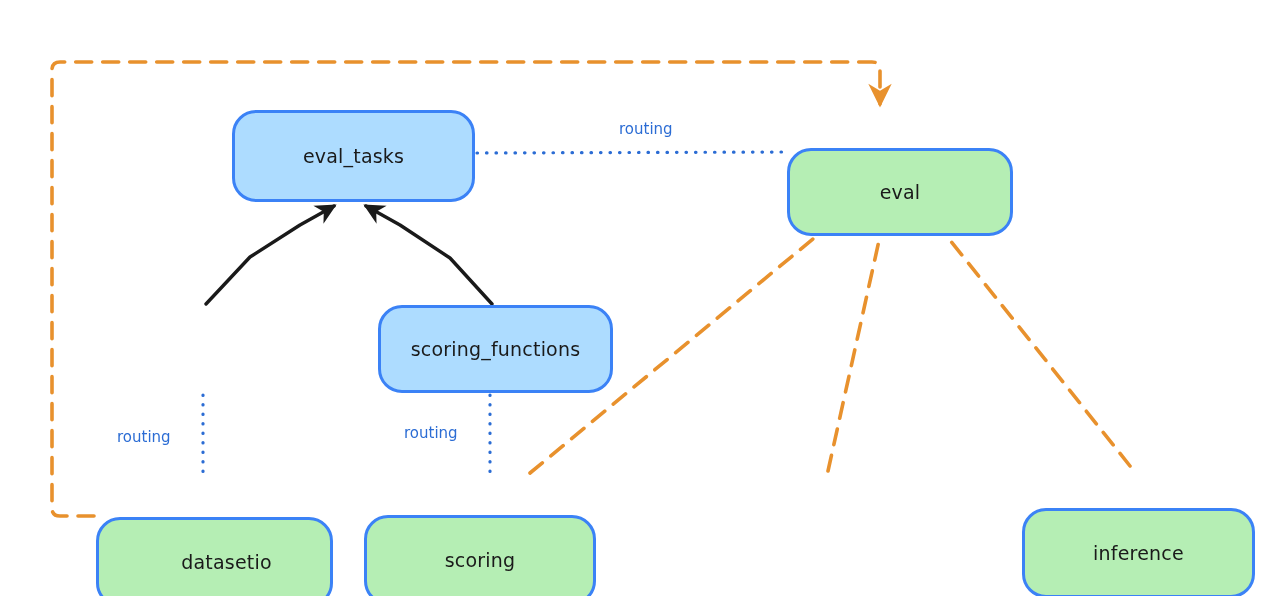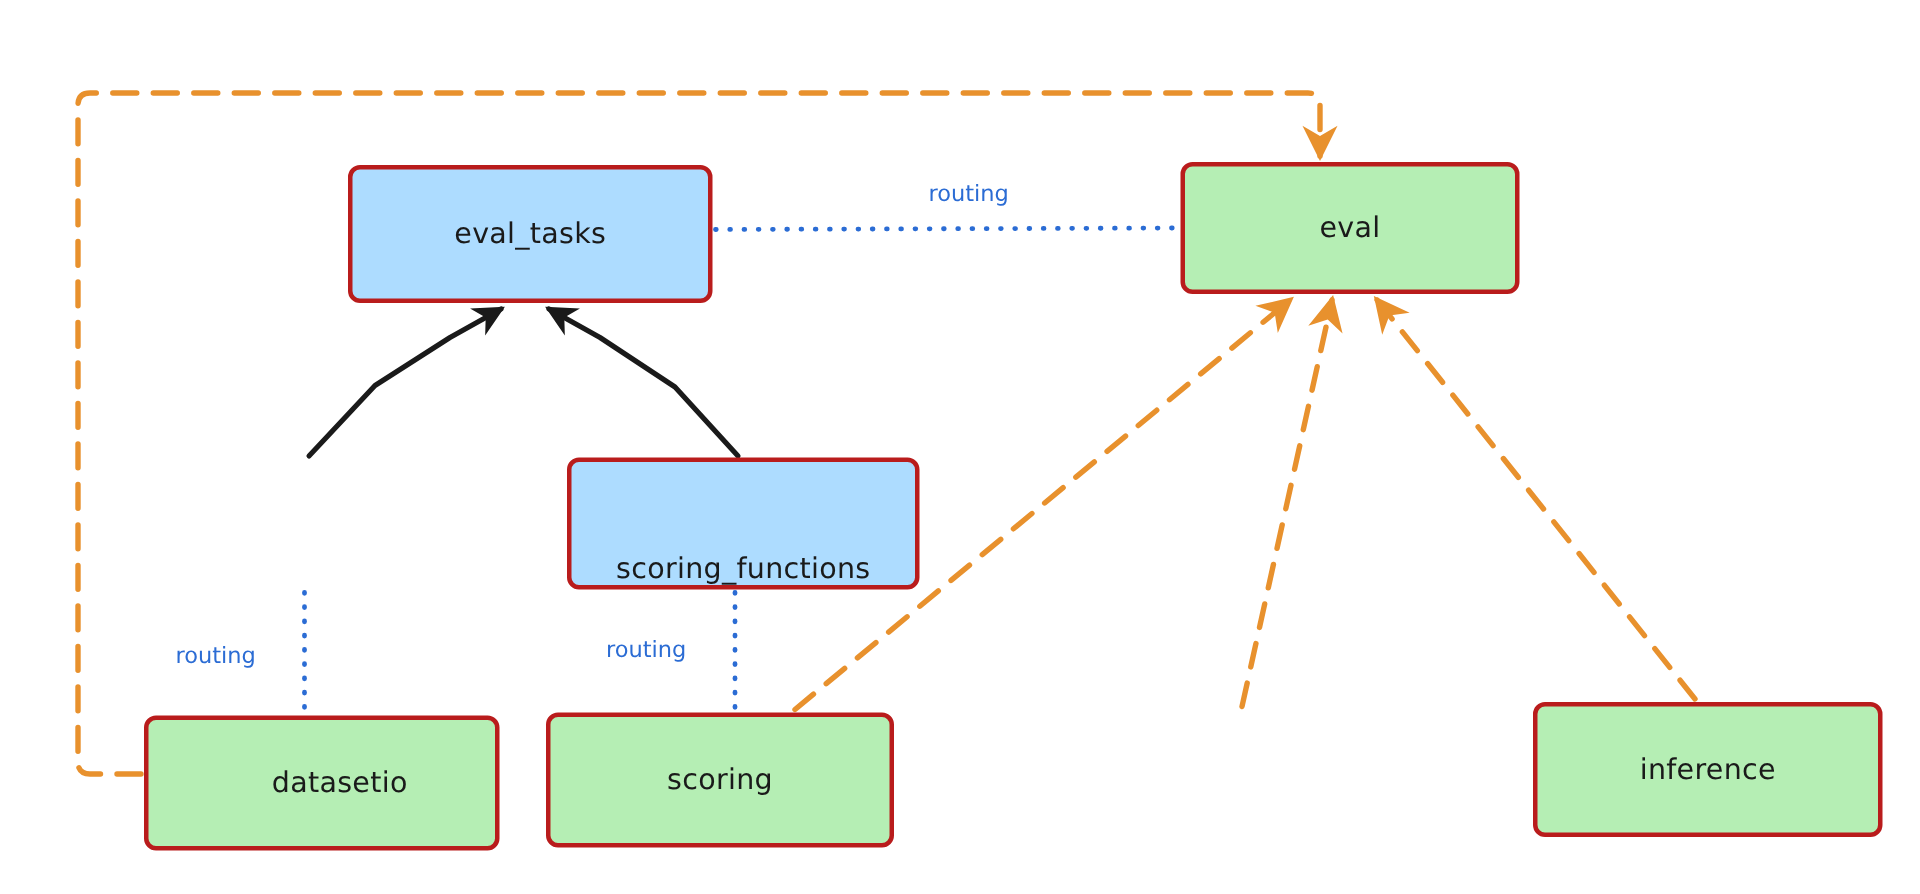--- a/index.html
+++ b/index.html
@@ -20,33 +20,34 @@
   #edges-layer {
     position: absolute;
     left: 0;
     top: 0;
     width: 1280px;
     height: 596px;
   }
   .node {
     position: absolute;
     box-sizing: border-box;
-    border: 3px solid #b91c1c;
-    border-radius: 8px;
+    border: 3px solid #3b82f6;
+    border-radius: 24px;
     display: flex;
     align-items: center;
     justify-content: center;
     text-align: center;
     z-index: 3;
   }
   .node-api {
     background: #addcff;
   }
   .node-provider {
     background: #b5eeb4;
+    margin-top: 40px;
   }
   .node-label {
     font-family: "DejaVu Sans", sans-serif;
     font-size: 19px;
     color: #1a1a1a;
     letter-spacing: 0.2px;
     line-height: 1.1;
     padding: 0 10px;
     white-space: nowrap;
   }
@@ -115,21 +116,21 @@
 
   <div class="node node-api" style="left:232px; top:110px; width:243px; height:92px;">
     <span class="node-label">eval_tasks</span>
   </div>
 
   <div class="node node-provider" style="left:787px; top:108px; width:226px; height:88px;">
     <span class="node-label">eval</span>
   </div>
 
 
-  <div class="node node-api" style="left:378px; top:305px; width:235px; height:88px;align-items:flex-end;">
+  <div class="node node-api" style="left:378px; top:305px; width:235px; height:88px;">
     <span class="node-label">scoring_functions</span>
   </div>
 
   <div class="node node-provider" style="left:96px; top:477px; width:237px; height:90px;padding-left:24px;">
     <span class="node-label">datasetio</span>
   </div>
 
   <div class="node node-provider" style="left:364px; top:475px; width:232px; height:90px;">
     <span class="node-label">scoring</span>
   </div>

